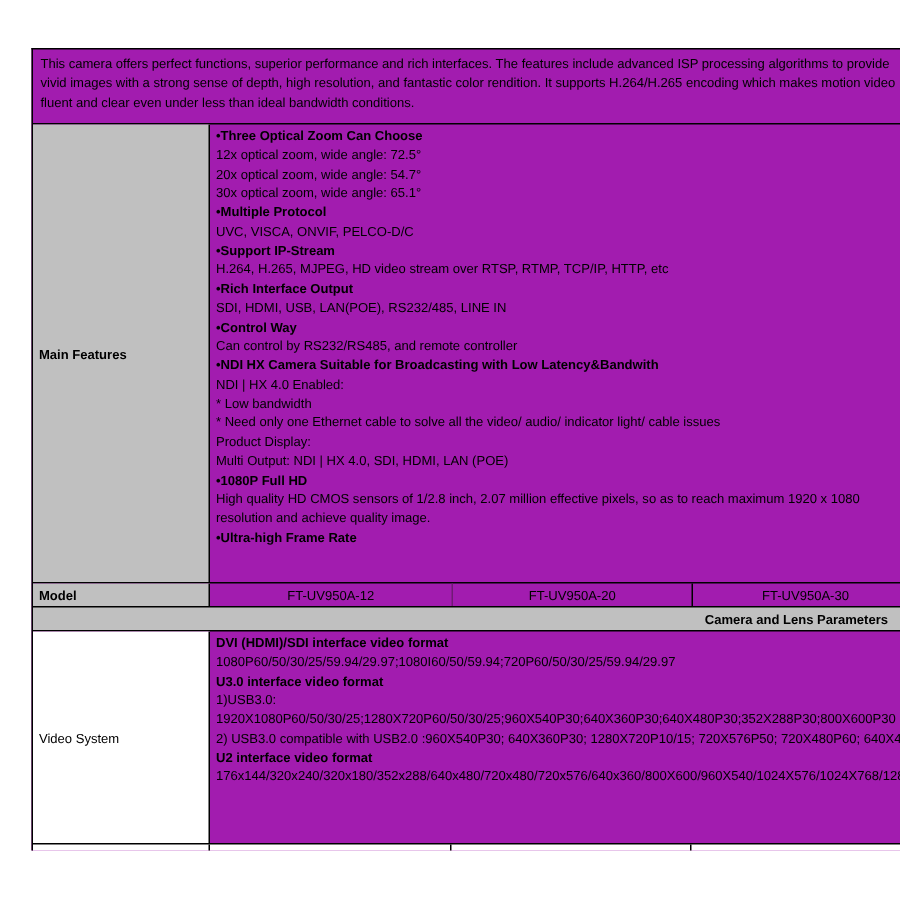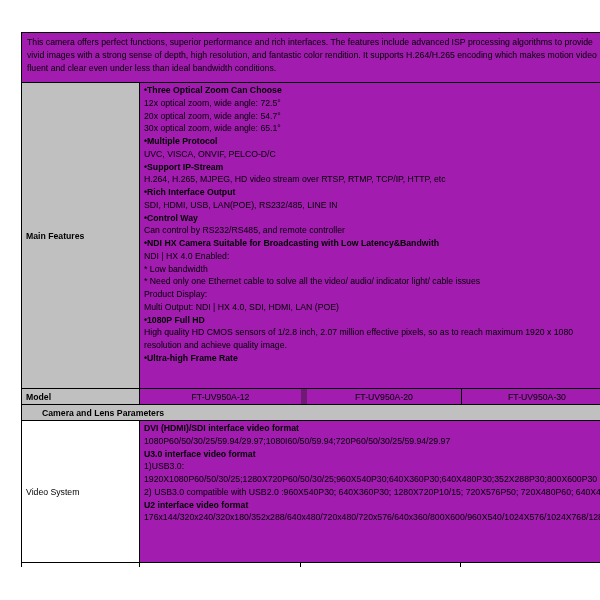--- a/index.html
+++ b/index.html
@@ -29,39 +29,39 @@
     line-height: 12.9px;
   }
   .label-col {
     width: 118px;
     flex: none;
     border-right: 1px solid #000;
     display: flex;
     align-items: center;
     padding: 0 4px;
   }
-  .gray { background: #c0c0c0; }
+  .gray { background: #c0c0c0; text-align: right; }
   .bold, .line.bold { font-weight: bold; }
   .content-col {
     flex: 1;
     padding: 1px 4px;
     overflow-wrap: anywhere;
     word-wrap: break-word;
   }
   .line { line-height: 12.75px; }
   .mf-row { height: 306px; }
   .model-row { height: 16px; }
   .model-cell {
     display: flex;
     align-items: center;
     justify-content: center;
     height: 100%;
   }
   .model-c1 { width: 161px; flex: none; }
-  .model-c2 { width: 160px; flex: none; border-left: 6px solid #701a75; }
+  .model-c2 { width: 160px; flex: none; border-left: 1px solid #701a75; }
   .model-c3 { flex: 1; border-left: 1px solid #000; }
   .section-row {
     display: block;
     height: 16px;
     padding: 2px 20px;
     line-height: 12px;
     font-weight: bold;
   }
   .video-row { height: 142px; }
   .white-label { background: #ffffff; font-weight: normal; }

